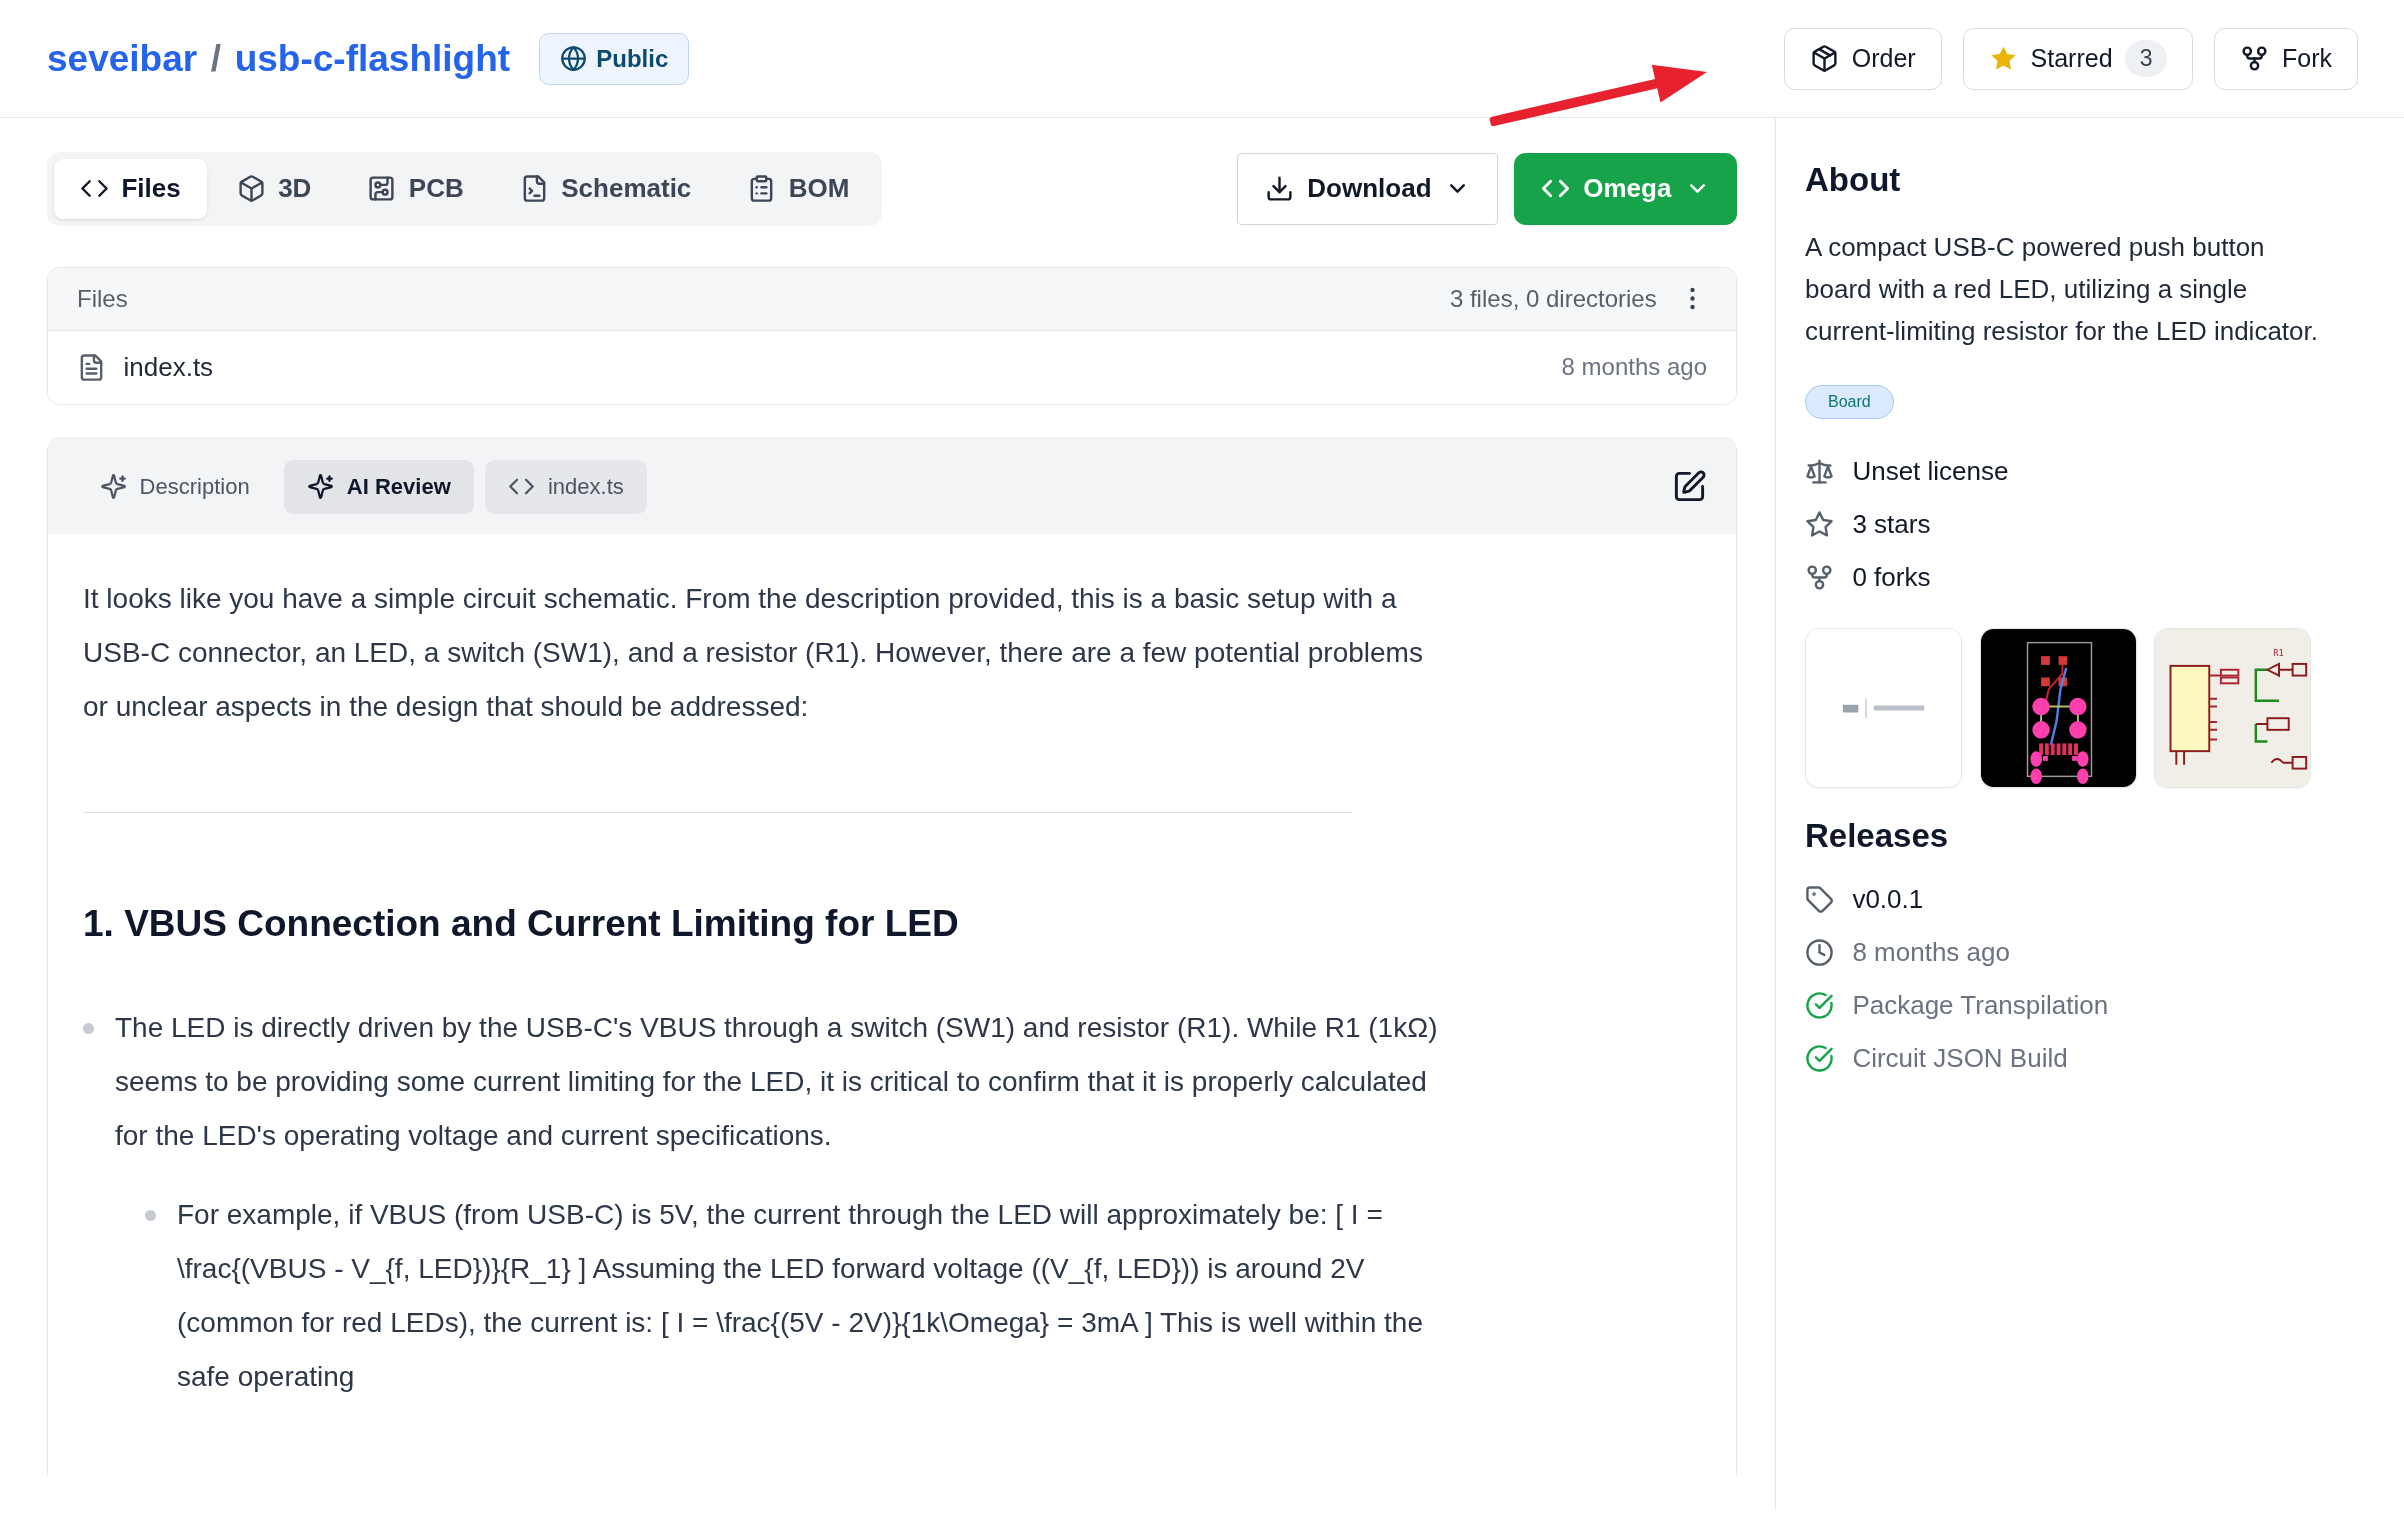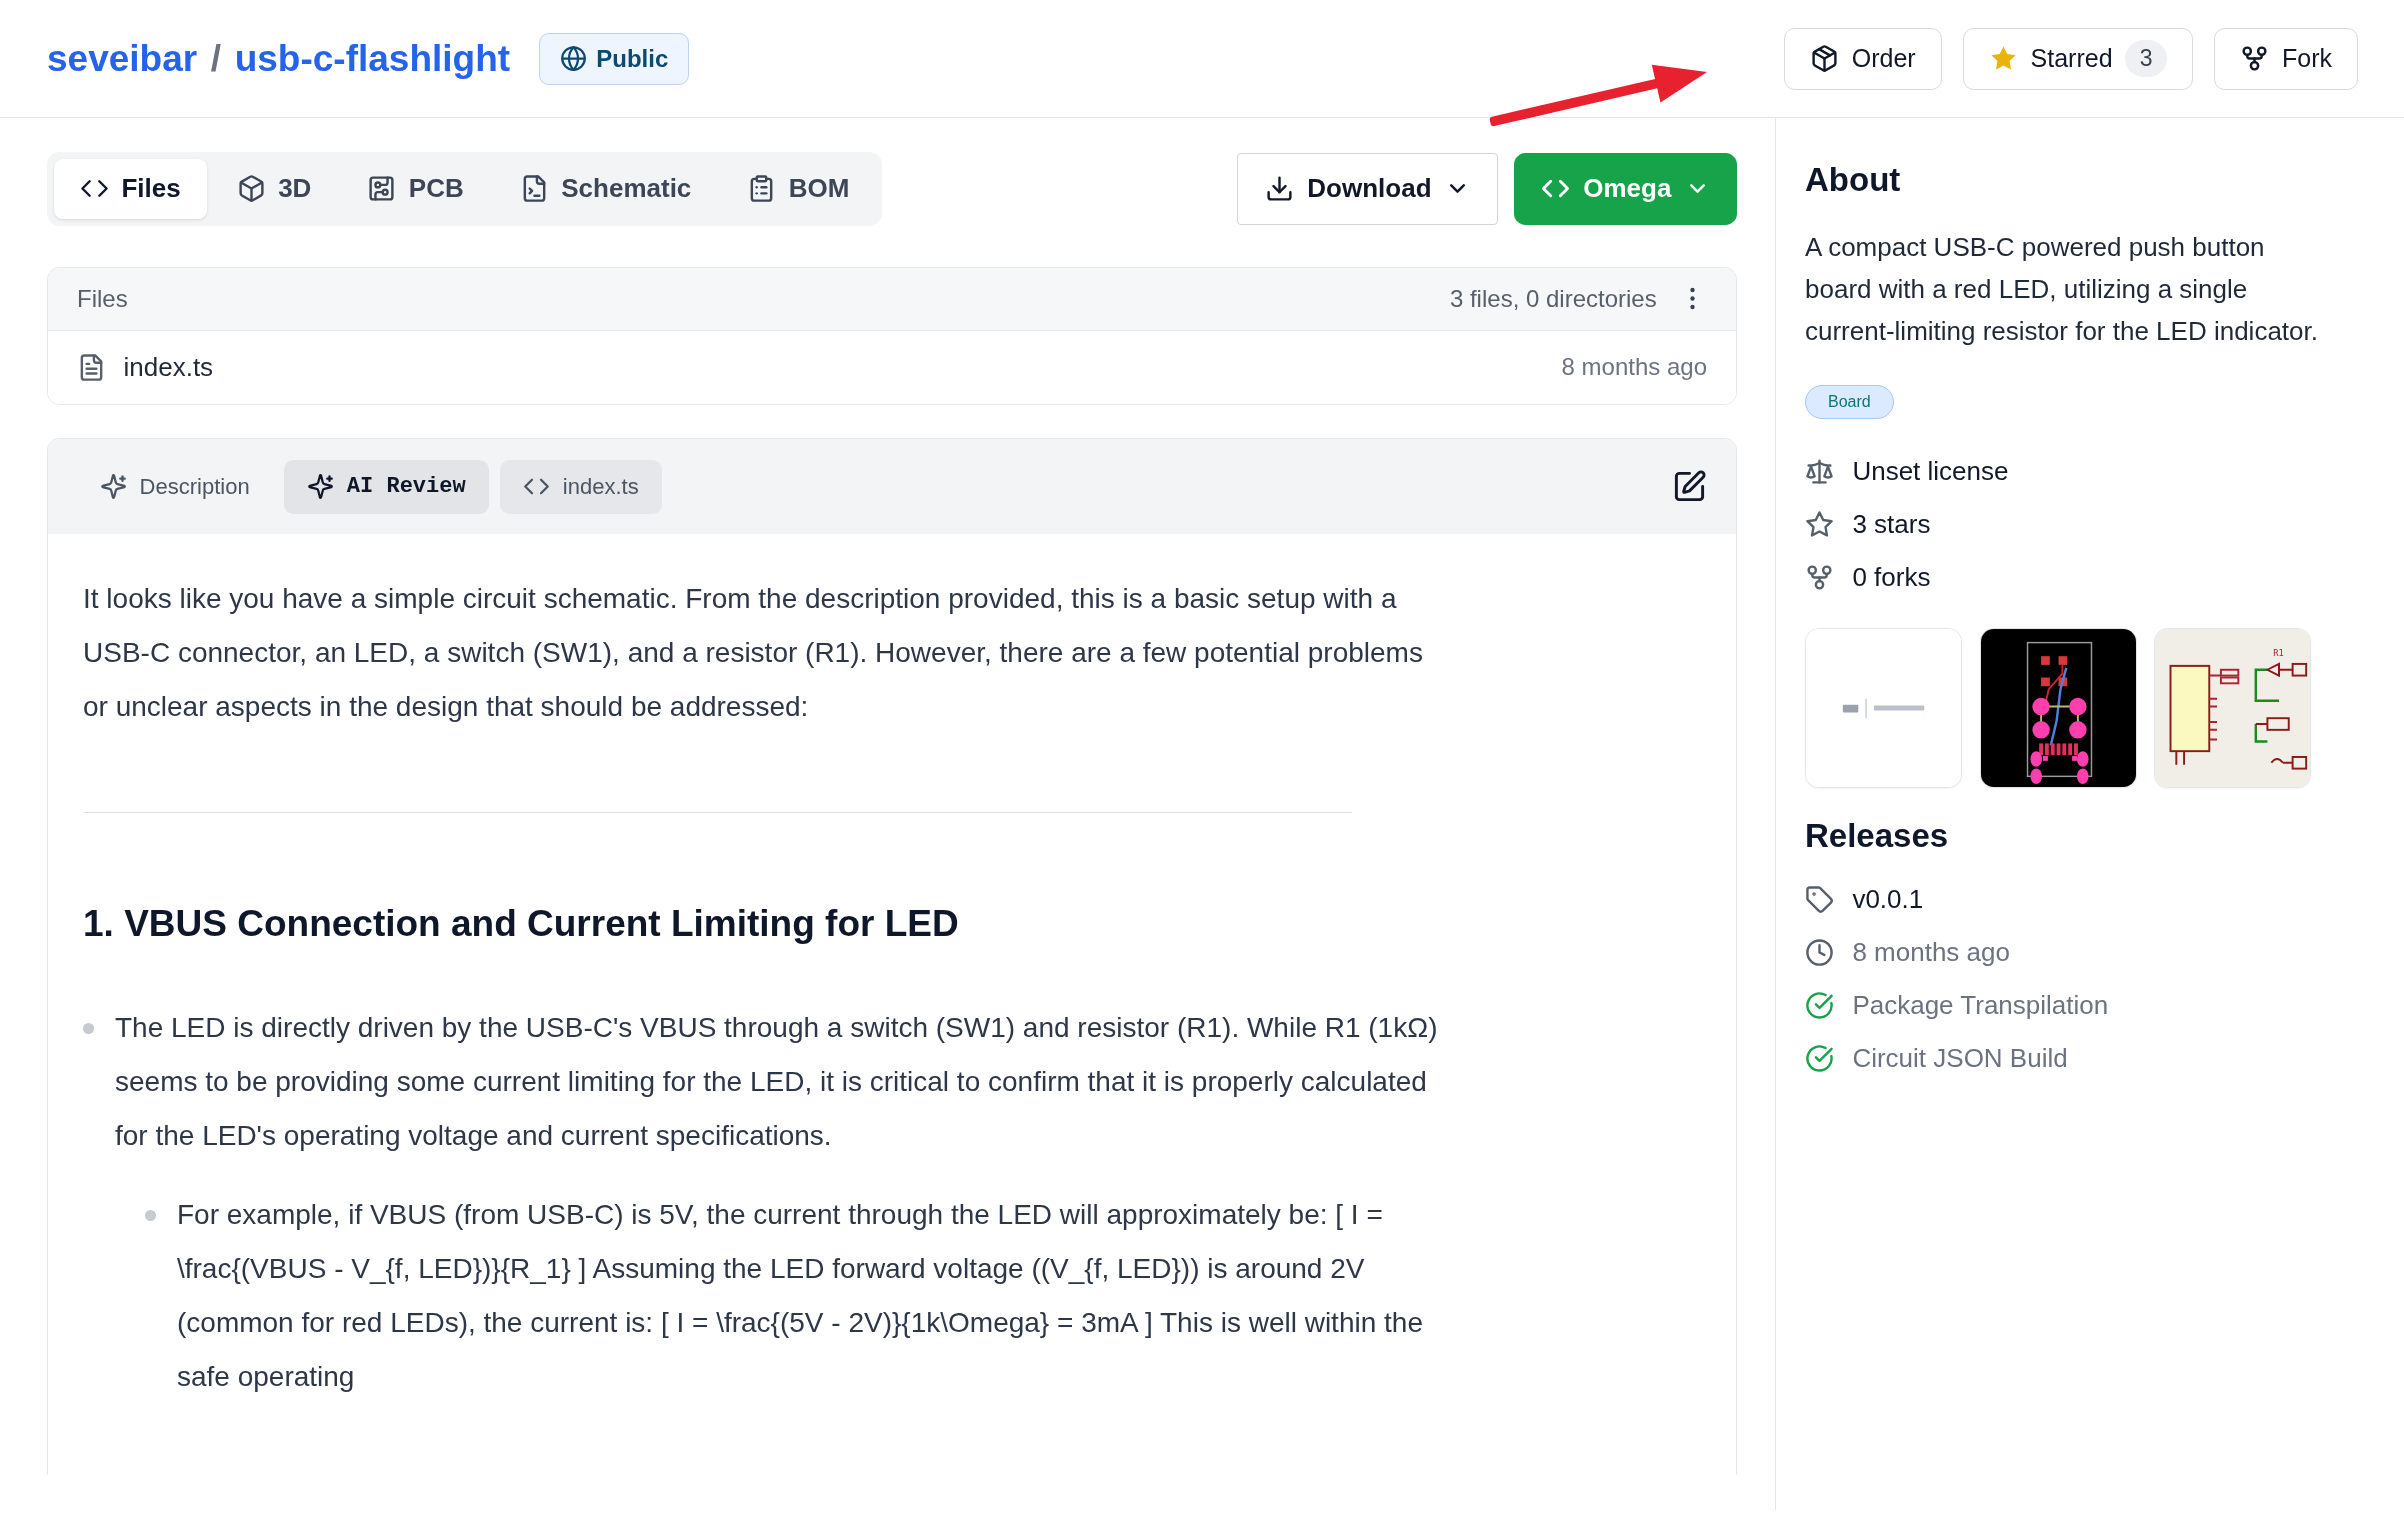--- a/index.html
+++ b/index.html
@@ -55,21 +55,21 @@
 
   
   .doc-card { margin-top:33px; border:1px solid #e5e7eb; border-radius:12.6px 12.6px 0 0;
     border-bottom:none; overflow:hidden; height:1037px; }
   .doc-head { height:95px; background:#f3f4f6; display:flex; align-items:center;
     justify-content:space-between; padding:0 29px; }
   .doc-tabs { display:flex; align-items:center; gap:11.6px; }
   .doc-tab { display:flex; align-items:center; gap:12.6px; height:54px; padding:0 23px;
     border-radius:9.7px; font-size:22px; font-weight:500; color:#4b5563; cursor:pointer; }
   .doc-tab.pill { background:#e5e7ea; }
-  .doc-tab.active { color:#0f172a; font-weight:600; background:#e2e4e8;font-family:Liberation Mono, monospace; }
+  .doc-tab.active { color:#0f172a; font-weight:600; background:#e2e4e8; }
   .edit-btn { cursor:pointer; color:#111827; display:flex; }
   .doc-body { padding:0 35px; }
   .md { max-width:1370px; font-size:28px; line-height:54px; color:#2d3748; }
   .md p { margin-top:38px; }
   .md hr { border:none; border-top:1.9px solid #dcdfe3; margin-top:78px; width:1269px; }
   .md h3 { margin-top:89px; font-size:37px; line-height:43px; font-weight:700; color:#0f172a; }
   .md ul { margin-top:56px; list-style:none; }
   .li-row { display:flex; gap:21.3px; margin-top:25px; }
   .li-row:first-child { margin-top:0; }
   .bullet-dot { flex:0 0 auto; width:10.7px; height:10.7px; border-radius:50%; background:#c6cbd2; margin-top:22px; }

